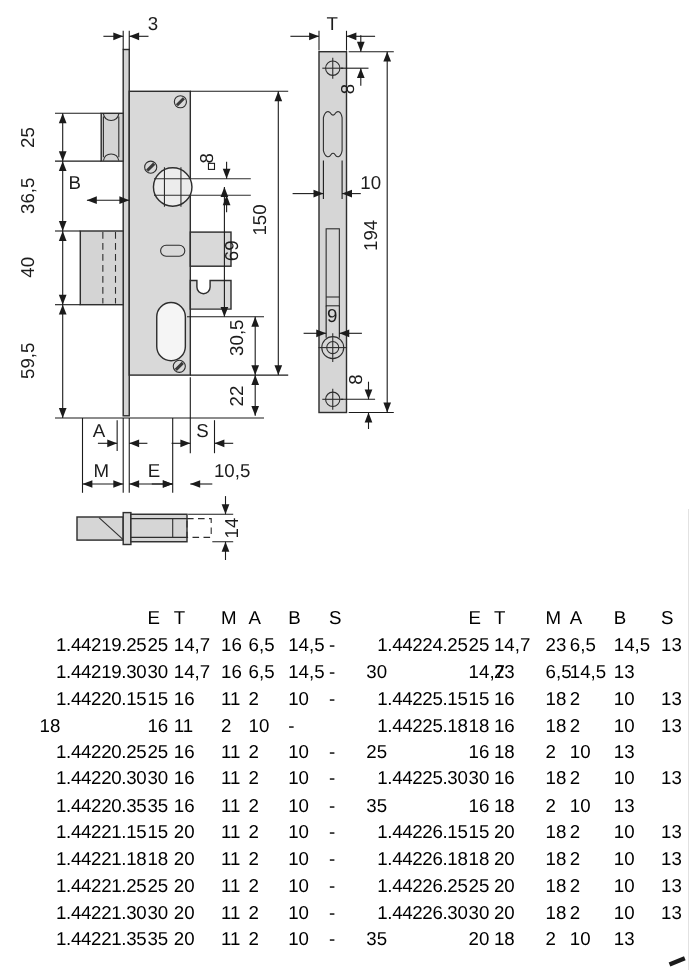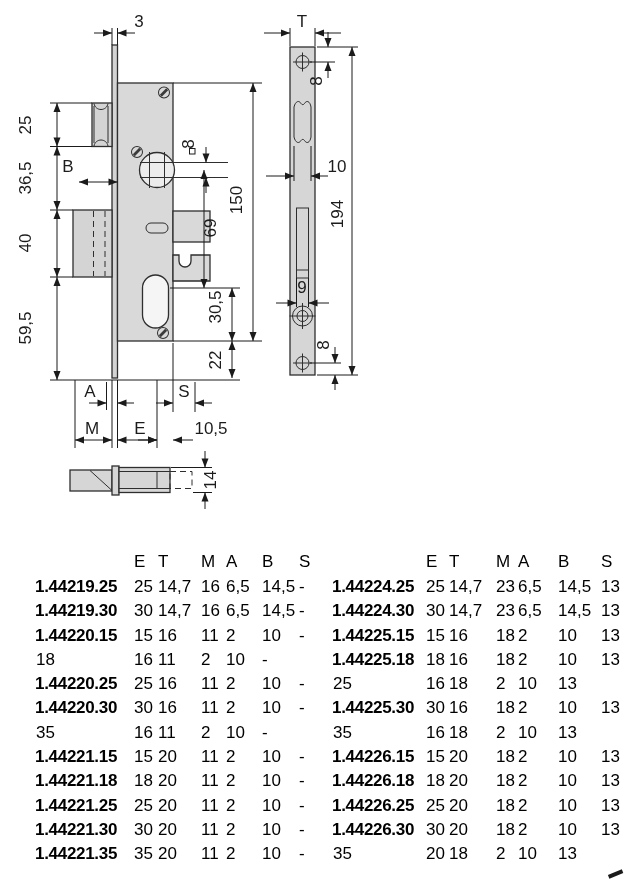--- a/index.html
+++ b/index.html
@@ -15,21 +15,21 @@
 
   
   .tbl{position:absolute;color:#000;}
   .grp-left{left:35px;top:551px;width:290px;}
   .grp-right{left:332px;top:551px;width:294px;}
   .t-head,.t-row{display:grid;}
   .grp-left .t-head,.grp-left .t-row{grid-template-columns:98px 24px 43px 25px 36px 37px 22px;}
   .grp-right .t-head,.grp-right .t-row{grid-template-columns:93px 23px 47px 22px 40px 43px 26px;}
   .t-head{height:24px;line-height:22px;font-size:17px;}
   .t-row{height:24.3px;line-height:24.3px;font-size:17px;}
-  .t-code{font-weight:700;letter-spacing:-0.3px;white-space:nowrap;}
+  .t-code{font-weight:400;letter-spacing:-0.3px;white-space:nowrap;text-align:right;}
   .t-val,.t-h{text-align:left;padding-left:1px;white-space:nowrap;}
   .corner-mark{position:absolute;left:608px;top:872px;width:15px;height:3.5px;
                background:#1b1b1b;transform:rotate(-22deg);}
 </style>
 </head>
 <body>
 
 <div id="page">
 
 <svg width="626" height="545" viewBox="0 0 626 545">
@@ -300,20 +300,21 @@
       <div class="t-row">
         <div class="t-code">1.44220.30</div>
         <div class="t-val">30</div>
         <div class="t-val">16</div>
         <div class="t-val">11</div>
         <div class="t-val">2</div>
         <div class="t-val">10</div>
         <div class="t-val">-</div>
       </div>
       <div class="t-row">
+        <div class="t-code">1.44220.35</div>
         <div class="t-val">35</div>
         <div class="t-val">16</div>
         <div class="t-val">11</div>
         <div class="t-val">2</div>
         <div class="t-val">10</div>
         <div class="t-val">-</div>
       </div>
       <div class="t-row">
         <div class="t-code">1.44221.15</div>
         <div class="t-val">15</div>
@@ -373,21 +374,20 @@
   <div class="t-row">
         <div class="t-code">1.44224.25</div>
         <div class="t-val">25</div>
         <div class="t-val">14,7</div>
         <div class="t-val">23</div>
         <div class="t-val">6,5</div>
         <div class="t-val">14,5</div>
         <div class="t-val">13</div>
       </div>
       <div class="t-row">
-        <div class="t-code">1.44224.30</div>
         <div class="t-val">30</div>
         <div class="t-val">14,7</div>
         <div class="t-val">23</div>
         <div class="t-val">6,5</div>
         <div class="t-val">14,5</div>
         <div class="t-val">13</div>
       </div>
       <div class="t-row">
         <div class="t-code">1.44225.15</div>
         <div class="t-val">15</div>

